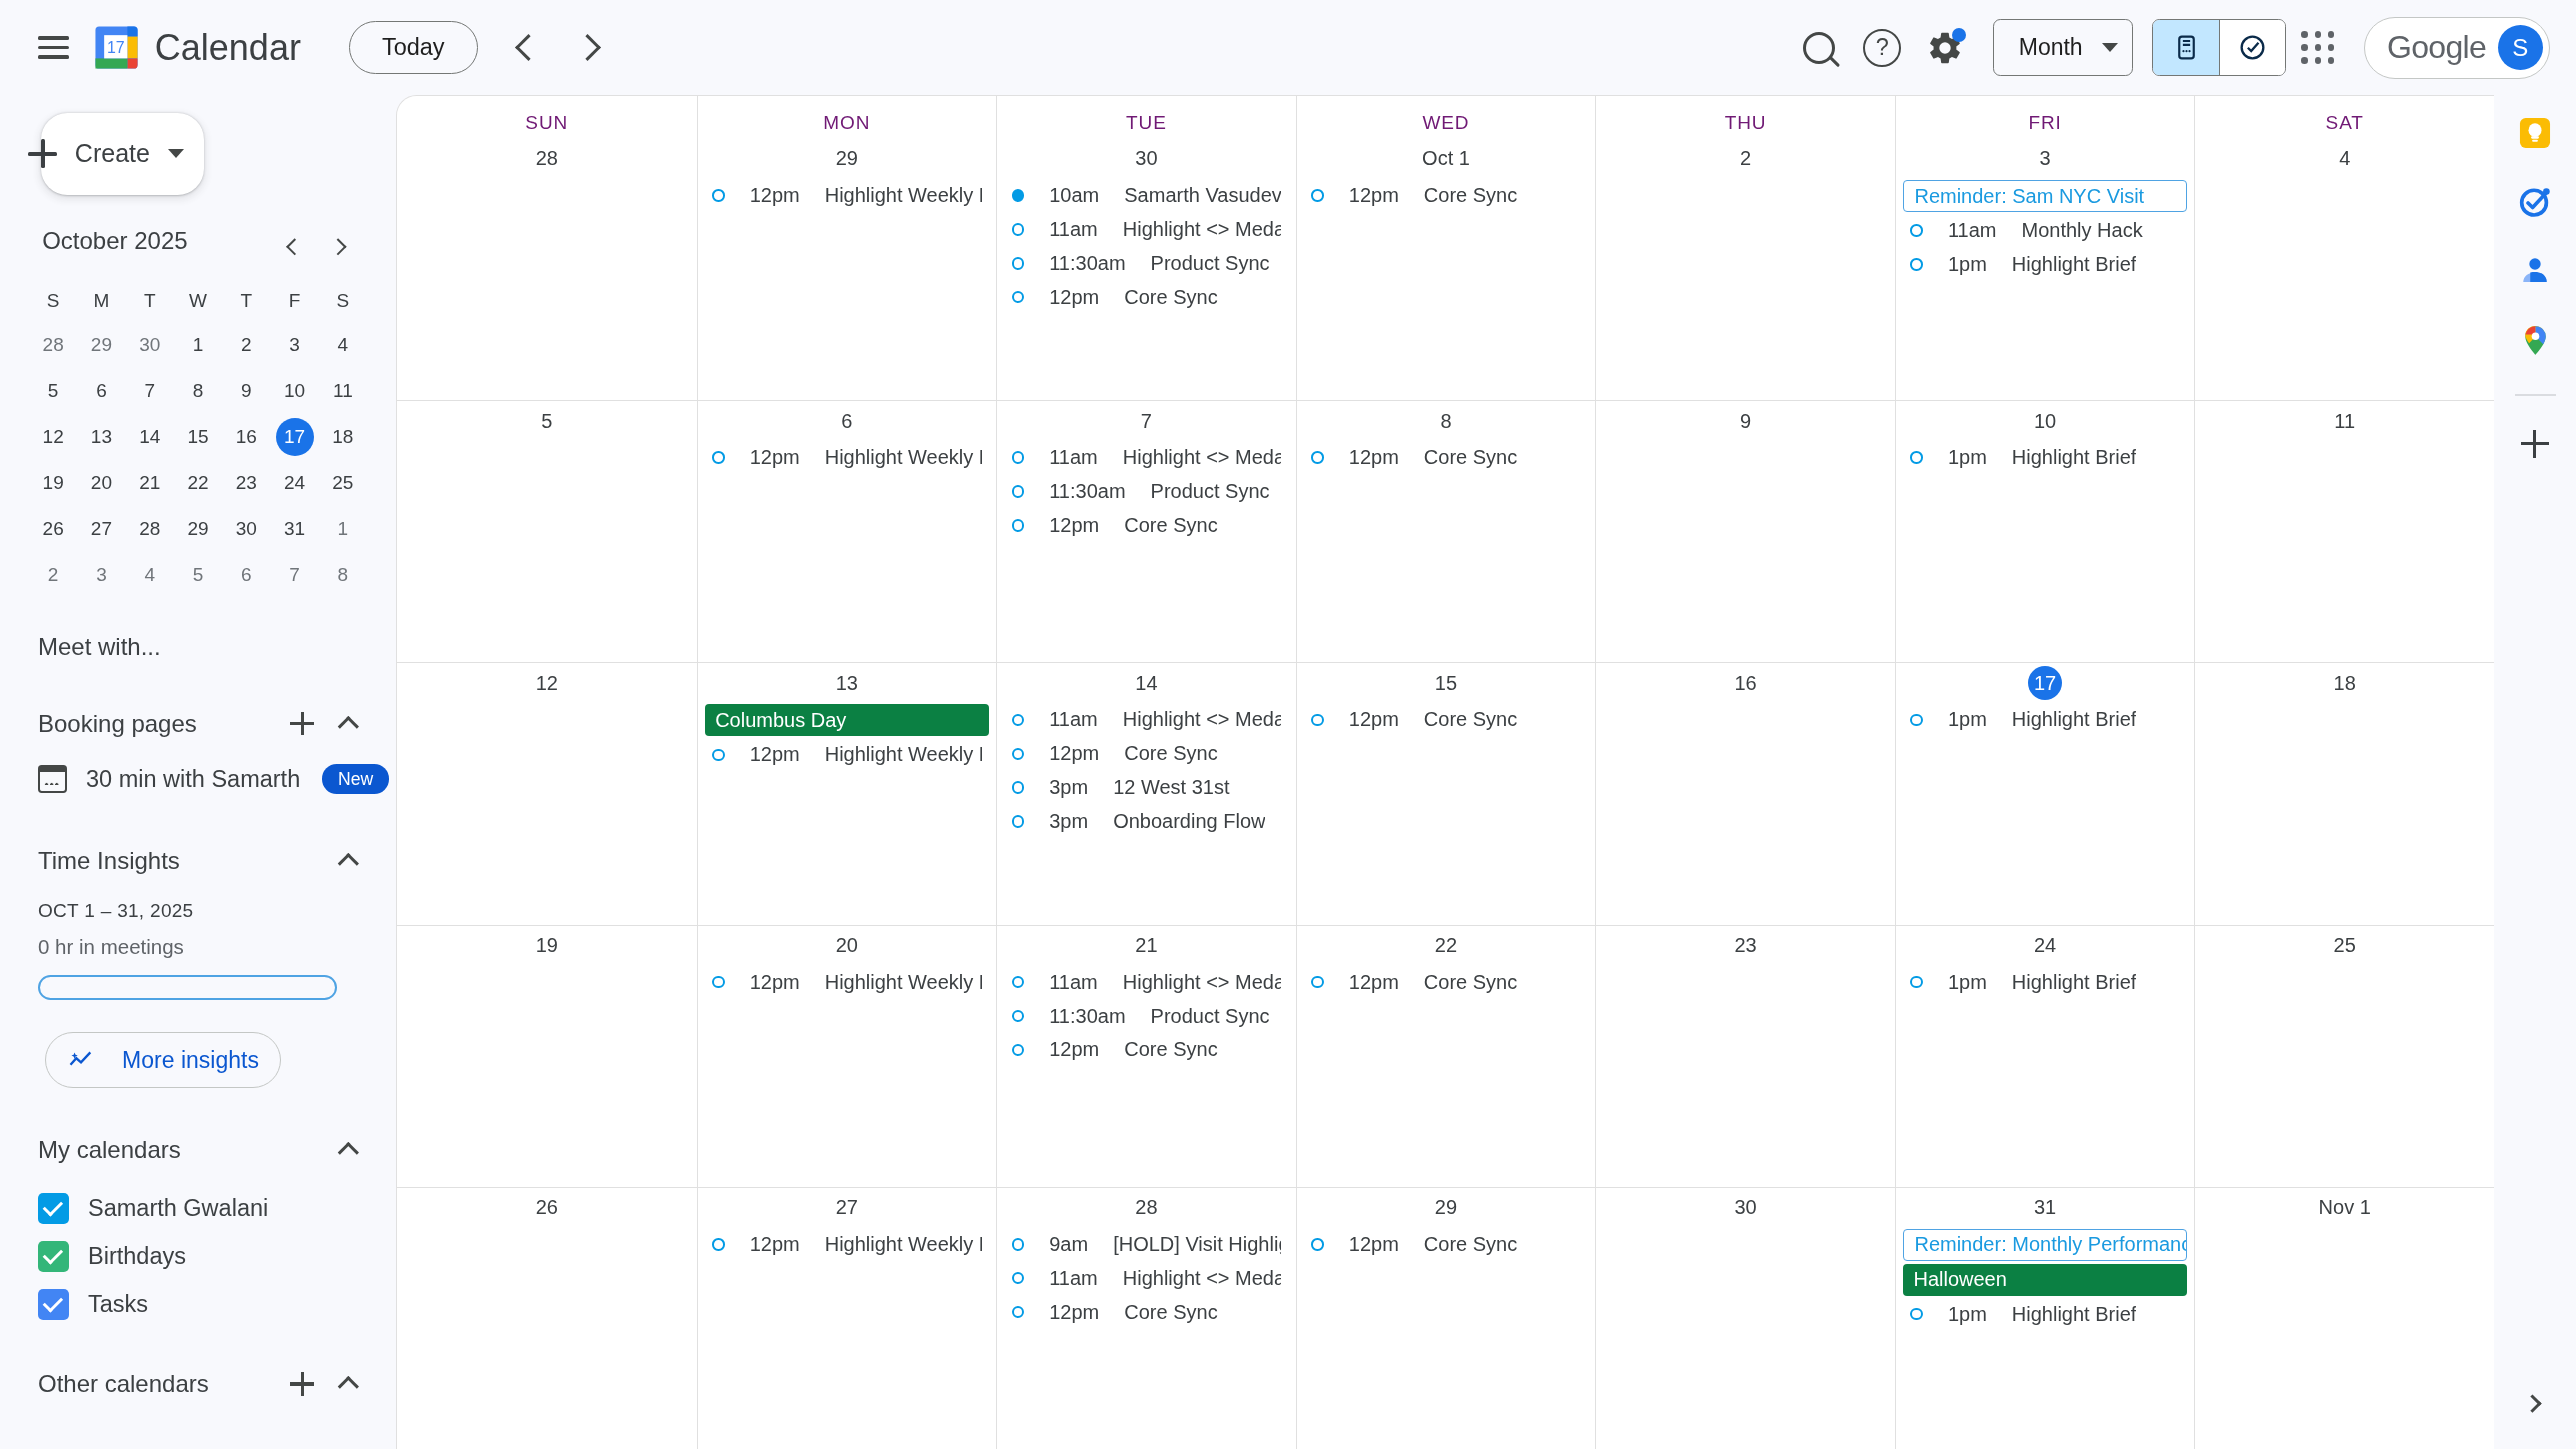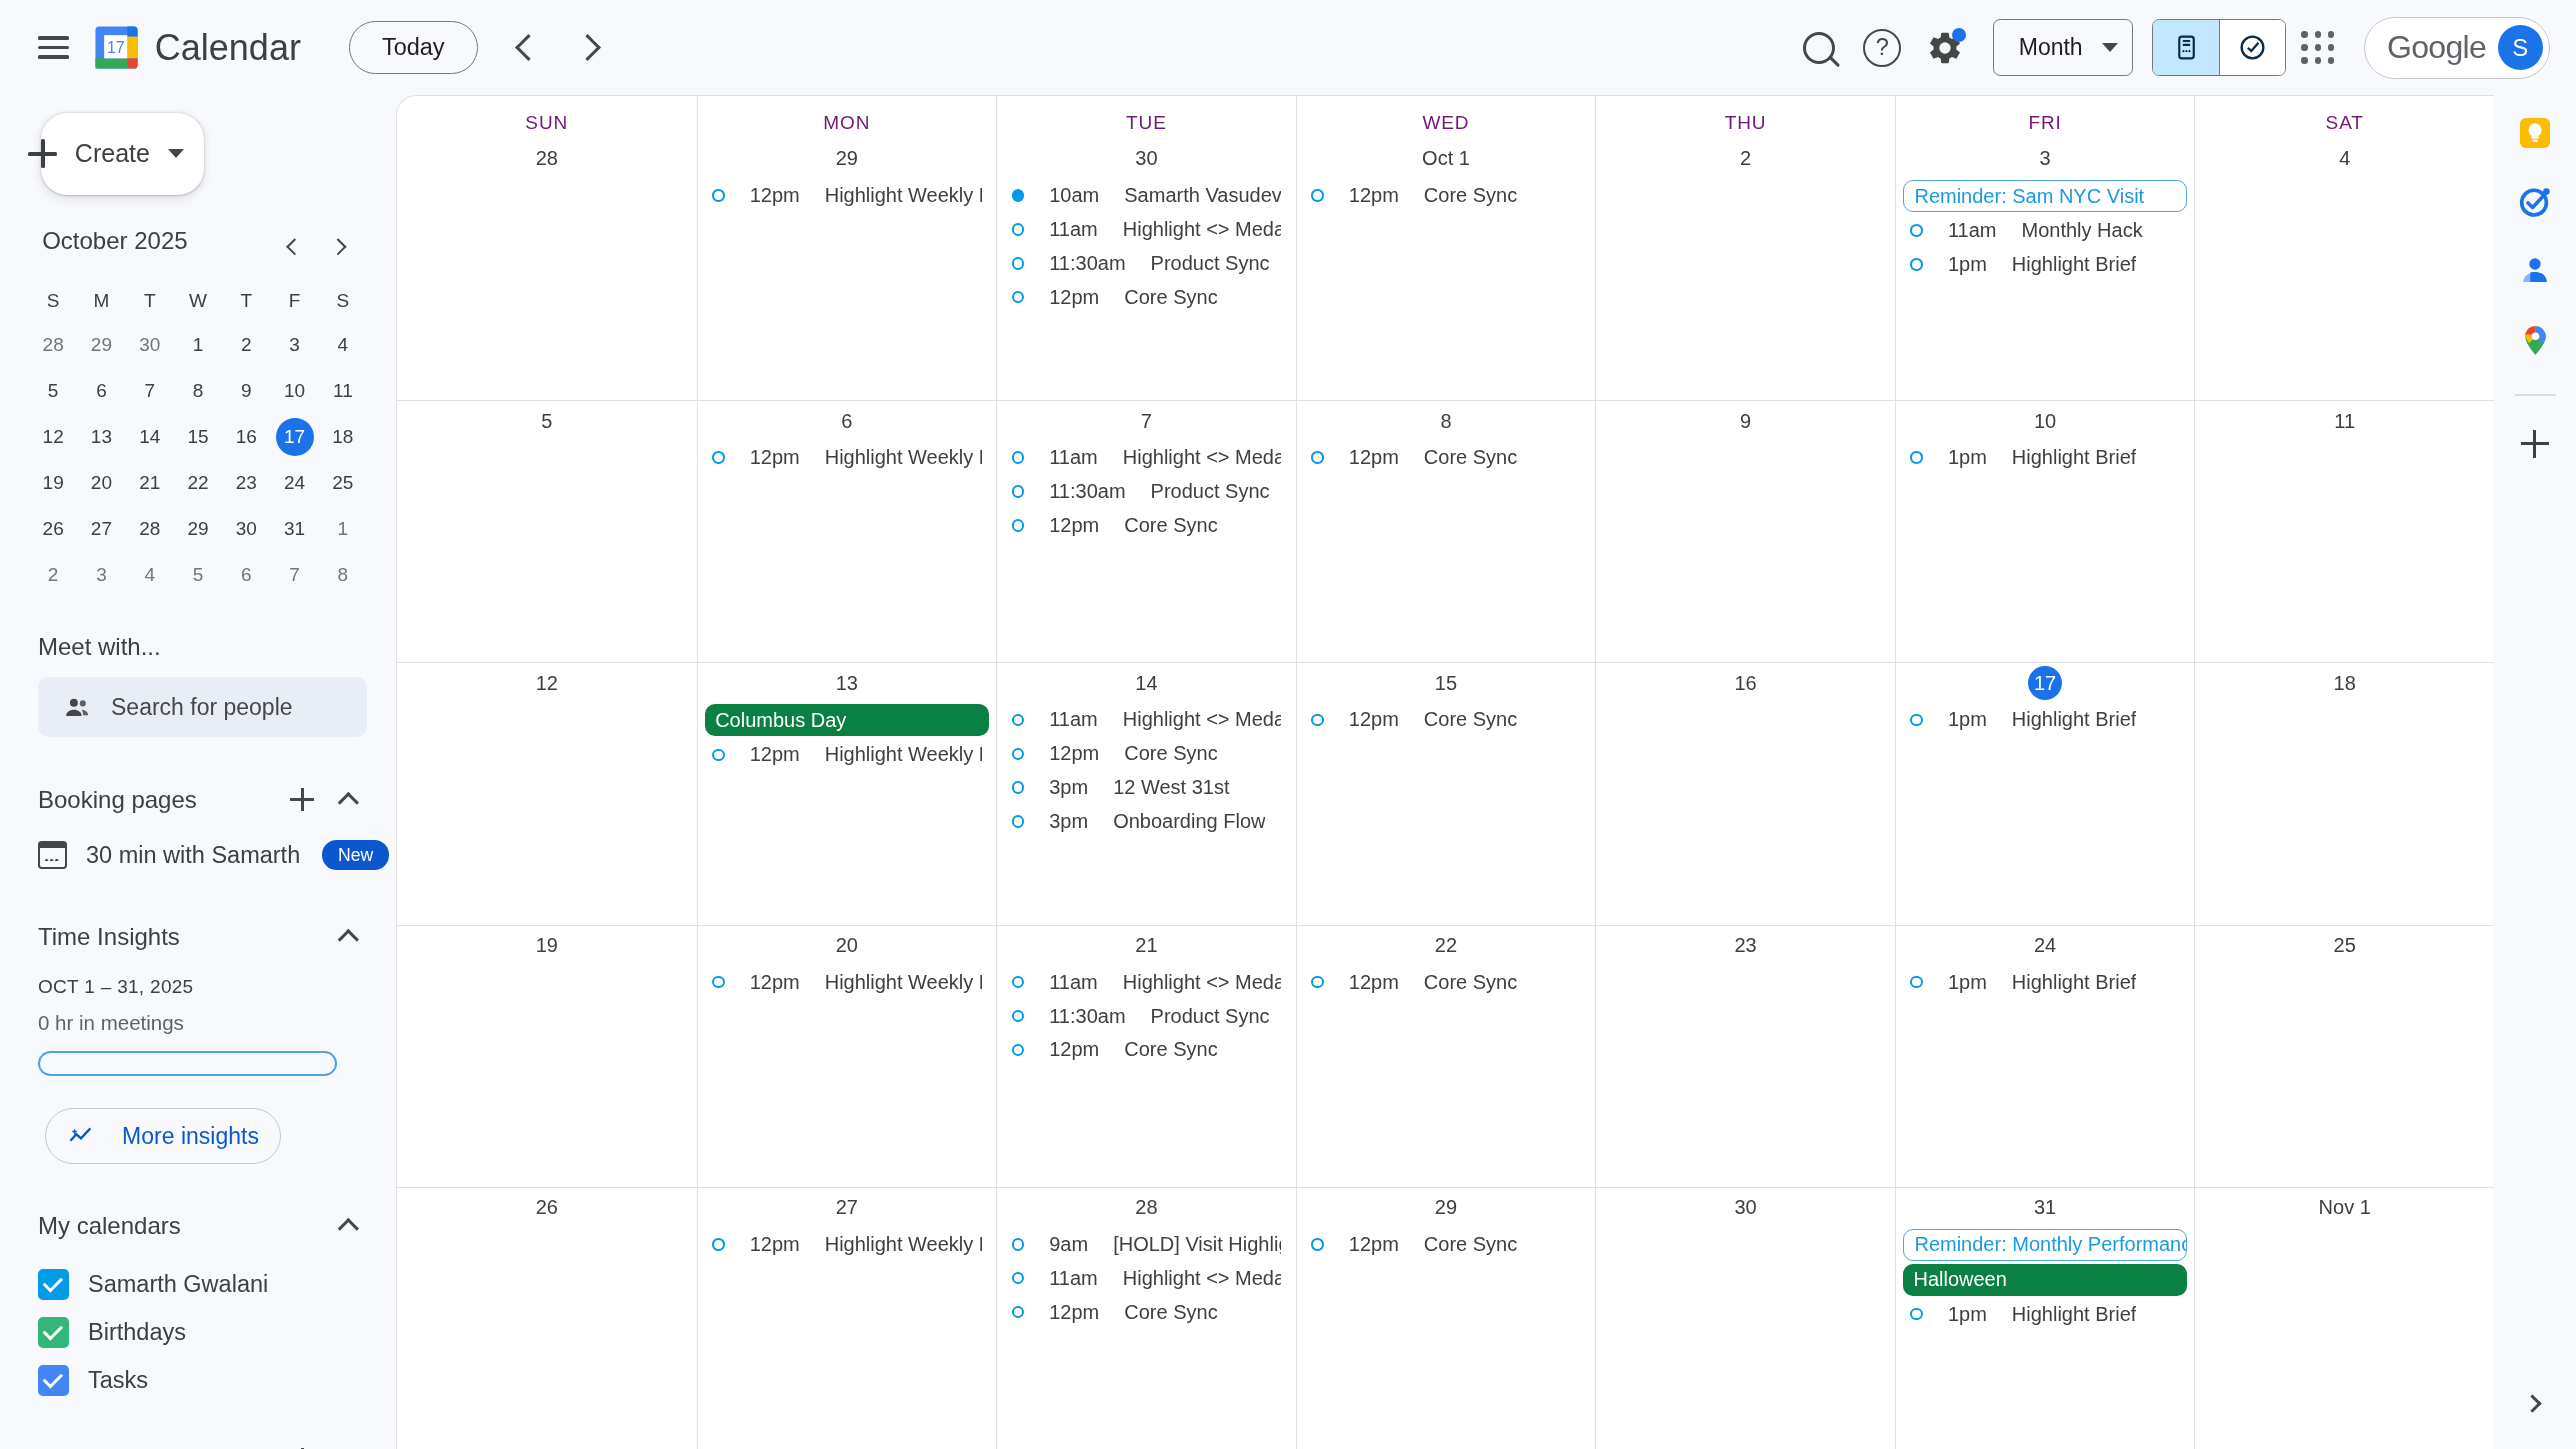--- a/index.html
+++ b/index.html
@@ -188,21 +188,21 @@
   .ev-timed {
     display: flex; align-items: center; gap: 25px; height: 31px;
     padding: 0 7.3px; border-radius: 5.9px; white-space: nowrap; overflow: hidden;
   }
   .ev-dot { width: 12.5px; height: 12.5px; border-radius: 50%; border: 2.2px solid #039be5; flex:0 0 auto; }
   .ev-dot.filled { background: #039be5; }
   .ev-time { font-size: 20px; color:#3c4043; flex:0 0 auto;}
   .ev-title { font-size: 20px; color:#3c4043; font-weight: 500; overflow:hidden; text-overflow:clip; white-space:nowrap;}
 
   .ev-chip {
-    height: 32px; border-radius: 10px; display:flex; align-items:center;
+    height: 32px; border-radius: 4px; display:flex; align-items:center;
     padding: 0 10.3px; font-size: 20px; white-space: nowrap; overflow: hidden;
   }
   .ev-chip.solid { background: #0b8043; color:#fff; }
   .ev-chip.outline { background: #fff; border: 1.5px solid #4fa3e3; color:#1a9ae0; }
 
   
   .right-rail {
     width: 82px; flex: 0 0 82px; background:#f8f9fd;
     display:flex; flex-direction:column; align-items:center; padding-top: 16px; gap: 26.4px;
     position: relative;
@@ -469,29 +469,20 @@
               <span>7</span>
             </div>
             <div class="mini-day out">
               <span>8</span>
             </div>
           </div>
       </div>
 
       <div class="meet-with">
         <div class="sb-section-title">Meet with...</div>
-        <div class="search-people">
-          <svg width="29" height="29" viewBox="0 0 24 24" fill="#444746">
-            <circle cx="9" cy="8" r="3.3"></circle>
-            <path d="M2.6 19c0-3.3 2.9-5.2 6.4-5.2s6.4 1.9 6.4 5.2z"></path>
-            <circle cx="16.4" cy="8.6" r="2.5" opacity=".85"></circle>
-            <path d="M15.4 13.9c2.8.2 5.4 1.8 5.4 4.6h-4.1c0-1.8-.5-3.4-1.3-4.6" opacity=".85"></path>
-          </svg>
-          <span class="ph">Search for people</span>
-        </div>
       </div>
 
       <div class="booking">
         <div class="sb-row-head">
           <div class="sb-section-title">Booking pages</div>
           <div class="sb-head-actions">
             <div class="mini-btn">
                 <span class="plus-sm"></span>
               </div>
             <div class="mini-btn">

